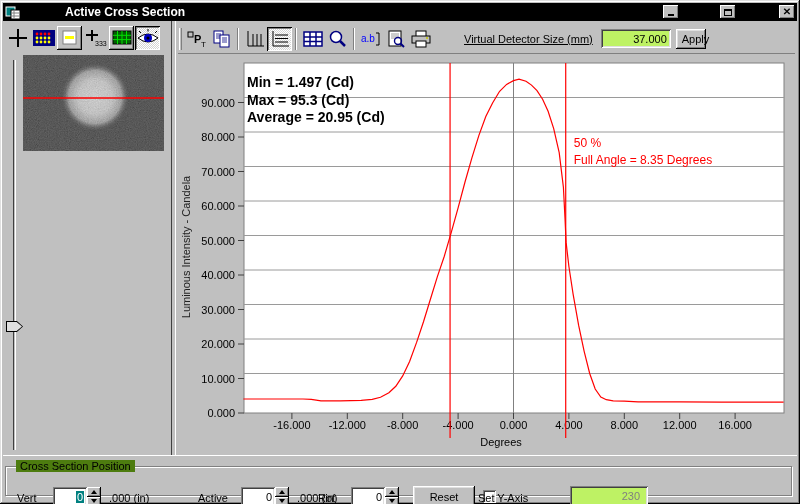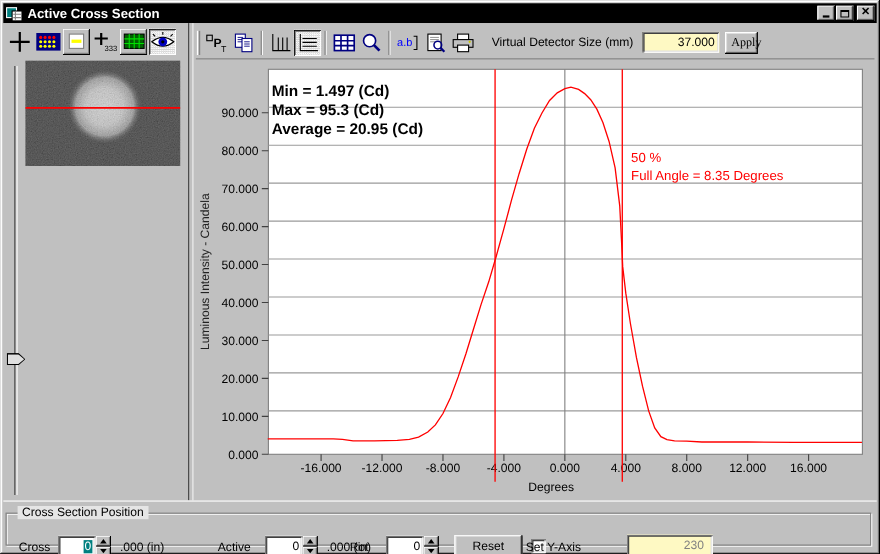--- a/index.html
+++ b/index.html
@@ -2,21 +2,21 @@
 <html><head>
 <meta charset="utf-8">
 <style>
   html,body{margin:0;padding:0;background:#808080;}
   *{box-sizing:border-box;}
   .window{position:relative;width:800px;height:504px;background:#c0c0c0;
     font-family:"Liberation Sans",sans-serif;font-size:11px;color:#000;
     box-shadow:inset -1px -1px 0 #000,inset 1px 1px 0 #dfdfdf,inset -2px -2px 0 #808080,inset 2px 2px 0 #fff;
     overflow:hidden;}
   .titlebar{position:absolute;left:3px;top:3px;right:3px;height:18px;background:#000;
-    display:flex;align-items:center;padding:4px 2px;}
+    display:flex;align-items:center;padding:4px 2px;gap:40px;}
   .titlebar .title{color:#fff;font-weight:bold;font-size:12px;margin-left:4px;flex:1;
     white-space:nowrap;overflow:hidden;}
   .tbtn{width:16px;height:14px;background:#c0c0c0;margin-left:1px;display:flex;align-items:center;justify-content:center;
     box-shadow:inset -1px -1px 0 #000,inset 1px 1px 0 #fff,inset -2px -2px 0 #808080;}
   .tbtn.close{margin-left:3px;}
   .glyph-min{width:6px;height:2px;background:#000;margin-top:6px;}
   .glyph-max{width:8px;height:7px;border:1px solid #000;border-top:2px solid #000;}
   .glyph-x{font-size:10px;font-weight:bold;line-height:10px;}
   .main{position:absolute;left:3px;top:21px;right:3px;height:434px;}
   .left-panel{position:absolute;left:0;top:0;width:168px;height:434px;background:#c0c0c0;}
@@ -25,37 +25,37 @@
   .right-panel{position:absolute;left:173px;top:0;right:0;height:434px;background:#c0c0c0;}
   .ltoolbar{position:absolute;left:2px;top:3px;height:28px;display:flex;align-items:center;gap:1px;}
   .rtoolbar{position:absolute;left:2px;top:3px;right:2px;height:30px;display:flex;align-items:center;
     border-bottom:1px solid #808080;}
   .tool{width:25px;height:24px;display:flex;align-items:center;justify-content:center;}
   .tool.raised{background:#c0c0c0;box-shadow:inset -1px -1px 0 #000,inset 1px 1px 0 #fff,inset -2px -2px 0 #808080;}
   .tool.toggled{background:repeating-conic-gradient(#fff 0 25%,#d4d4d4 0 50%) 0 0/2px 2px;
     box-shadow:inset 1px 1px 0 #000,inset -1px -1px 0 #fff,inset 2px 2px 0 #808080;}
   .sep{width:2px;height:22px;border-left:1px solid #808080;border-right:1px solid #fff;margin:0 3px;}
   .grip{width:3px;height:22px;border-left:1px solid #fff;border-right:1px solid #808080;margin:0 2px 0 1px;}
-  .sunken{background:#fef9c3;box-shadow:inset 1px 1px 0 #808080,inset -1px -1px 0 #fff,inset 2px 2px 0 #404040,inset -2px -2px 0 #dfdfdf;}
-  .det-label{margin-left:14px;white-space:nowrap;}
+  .sunken{background:#bef264;box-shadow:inset 1px 1px 0 #808080,inset -1px -1px 0 #fff,inset 2px 2px 0 #404040,inset -2px -2px 0 #dfdfdf;}
+  .det-label{margin-left:31px;white-space:nowrap;text-decoration:underline;}
   .det-input{width:70px;height:19px;border:0;padding:0 4px 0 0;text-align:right;font:11px "Liberation Sans",sans-serif;margin-left:8px;}
   .btn{background:#c0c0c0;border:0;font:11px "Liberation Sans",sans-serif;
     box-shadow:inset -1px -1px 0 #000,inset 1px 1px 0 #fff,inset -2px -2px 0 #808080,inset 2px 2px 0 #dfdfdf;}
-  .apply{width:30px;height:20px;margin-left:5px;font-family:Liberation Serif, serif;}
+  .apply{width:30px;height:20px;margin-left:5px;}
   .vtrack{position:absolute;left:10px;top:39px;width:3px;height:390px;border-left:1px solid #404040;border-right:1px solid #fff;}
   .vthumb{position:absolute;left:3px;top:300px;width:17px;height:11px;background:#000;
     clip-path:polygon(0 0,64% 0,100% 50%,64% 100%,0 100%);}
   .vthumb .inner{position:absolute;left:1px;top:1px;width:15px;height:9px;background:#dfdfdf;
     clip-path:polygon(0 0,64% 0,100% 50%,64% 100%,0 100%);}
   .thumb-img{position:absolute;left:20px;top:34px;width:141px;height:96px;}
   .chart-wrap{position:absolute;left:0;top:36px;width:618px;height:396px;}
   .bottom-bar{position:absolute;left:3px;top:455px;right:3px;height:46px;background:#c0c0c0;border-top:1px solid #fff;}
   .group{position:absolute;left:2px;top:10px;right:5px;bottom:5px;
     border:1px solid #808080;box-shadow:inset 1px 1px 0 #fff,1px 1px 0 #fff;}
-  .group-label{position:absolute;top:-7px;left:10px;background:#e5e5e5;padding:0 4px;white-space:nowrap;}
+  .group-label{position:absolute;top:-7px;left:10px;background:#4d7c0f;padding:0 4px;white-space:nowrap;}
   .cs-label{position:absolute;top:25px;white-space:nowrap;}
   .spinner{position:absolute;top:20px;height:19px;display:flex;}
   .spin-box{width:34px;height:19px;background:#fff;box-shadow:inset 1px 1px 0 #808080,inset -1px -1px 0 #fff,inset 2px 2px 0 #404040,inset -2px -2px 0 #dfdfdf;
     display:flex;align-items:center;justify-content:flex-end;padding:0 3px;}
   .spin-btns{width:14px;height:19px;display:flex;flex-direction:column;}
   .spin-up,.spin-dn{flex:1;background:#c0c0c0;display:flex;align-items:center;justify-content:center;
     box-shadow:inset -1px -1px 0 #000,inset 1px 1px 0 #fff,inset -2px -2px 0 #808080;}
   .arr-up{width:0;height:0;border-left:3px solid transparent;border-right:3px solid transparent;border-bottom:4px solid #000;}
   .arr-dn{width:0;height:0;border-left:3px solid transparent;border-right:3px solid transparent;border-top:4px solid #000;}
   .sel{background:#008080;color:#fff;padding:0 1px;}
@@ -310,21 +310,21 @@
             <text x="397.7145" y="107" font-size="12" font-family="Liberation Sans, sans-serif" fill="#ff0000">Full Angle = 8.35 Degrees</text>
           </svg>
       </div>
     </div>
   </div>
 
   <div class="bottom-bar">
     <div class="group">
       <span class="group-label">Cross Section Position</span>
 
-      <span class="cs-label" style="left:11px">Cross</span>
+      <span class="cs-label" style="left:11px">Vert</span>
       <div class="spinner" style="left:47px">
         <div class="spin-box">
             <span class="sel">0</span>
           </div>
         <div class="spin-btns">
           <div class="spin-up">
               <span class="arr-up"></span>
             </div>
           <div class="spin-dn">
               <span class="arr-dn"></span>

